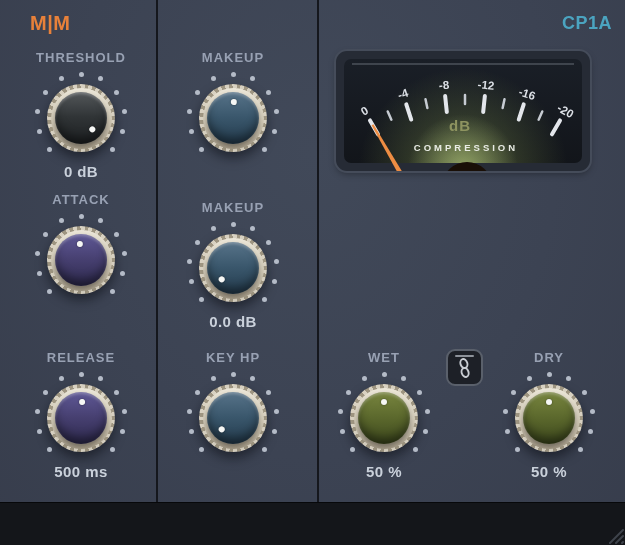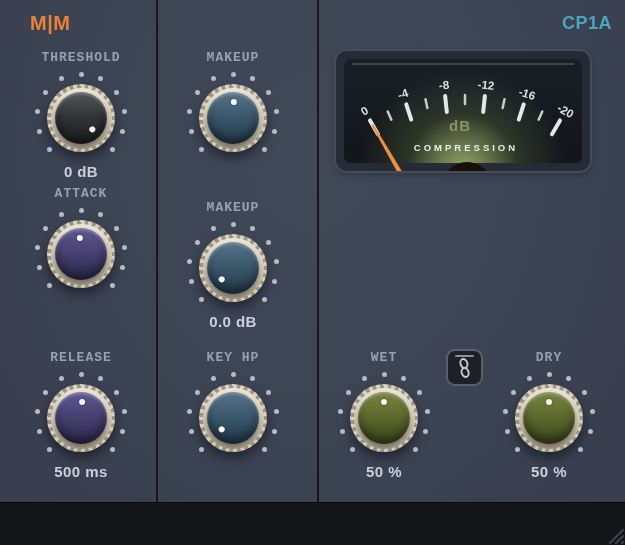--- a/index.html
+++ b/index.html
@@ -7,21 +7,21 @@
        font-family:"Liberation Sans","DejaVu Sans",sans-serif;
        -webkit-font-smoothing:antialiased;}
   #plugin{position:absolute;inset:0;background:radial-gradient(ellipse at 50% 28%,#414959 0%,#3c4353 55%,#373d4c 100%);}
   
   .logo{position:absolute;left:30px;top:12px;font-size:20px;font-weight:bold;color:#e8813a;letter-spacing:.5px;}
   .product{position:absolute;right:13px;top:13px;font-size:18px;font-weight:bold;color:#4ba4c0;letter-spacing:.5px;}
   
   .vdiv{position:absolute;top:0;width:2px;height:502px;background:#15171d;}
   
   .knob-block{position:absolute;width:150px;text-align:center;}
-  .knob-label{font-size:13px;font-weight:bold;letter-spacing:1px;color:#98a1b3;line-height:16px;font-family:Liberation Mono, monospace;}
+  .knob-label{font-size:13px;font-weight:bold;letter-spacing:1px;color:#98a1b3;line-height:16px;}
   .knob-stage{position:relative;width:100px;height:100px;margin:2px auto 0;}
   .kdot{position:absolute;width:5px;height:5px;border-radius:50%;background:#b4bbc7;}
   .knob-rim{position:absolute;left:16px;top:16px;width:68px;height:68px;border-radius:50%;
             background:repeating-conic-gradient(#d8d1c1 0deg 6.6deg,#9e9581 6.6deg 13.3deg);
             box-shadow:0 6px 11px rgba(8,10,16,.5);}
   .knob-rim::before{content:"";position:absolute;inset:3.5px;border-radius:50%;
             background:linear-gradient(180deg,#ece7d9 0%,#cfc7b4 55%,#a89e8a 100%);}
   .knob-cap{position:absolute;left:24px;top:24px;width:52px;height:52px;border-radius:50%;
             box-shadow:0 3px 5px rgba(0,0,0,.35),inset 0 2px 3px rgba(255,255,255,.28),inset 0 -6px 10px rgba(0,0,0,.42);}
   .cap-charcoal{background:linear-gradient(180deg,#53575a 0%,#303436 48%,#1d2022 100%);}
@@ -71,21 +71,21 @@
         <span class="kdot" style="left: 27.5244px; top: 8.29571px;"></span>
         <span class="kdot" style="left: 47.5px; top: 3.5px;"></span>
         <span class="kdot" style="left: 67.4756px; top: 8.29571px;"></span>
         <span class="kdot" style="left: 83.0967px; top: 21.6374px;"></span>
         <span class="kdot" style="left: 90.9583px; top: 40.6169px;"></span>
         <span class="kdot" style="left: 89.3465px; top: 61.0967px;"></span>
         <span class="kdot" style="left: 78.6127px; top: 78.6127px;"></span>
       </div>
     <div class="knob-value">0 dB</div>
   </div>
-  <div class="knob-block" style="left:6px;top:186px">
+  <div class="knob-block" style="left:6px;top:192px">
     <div class="knob-label">ATTACK</div>
     <div class="knob-stage">
       <div class="knob-rim"></div>
       <div class="knob-cap cap-purple">
         <div class="knob-ind-rot" style="transform: rotate(-4deg);">
             <div class="knob-ind-dot"></div>
           </div>
       </div>
     <span class="kdot" style="left: 16.3873px; top: 78.6127px;"></span>
         <span class="kdot" style="left: 5.65351px; top: 61.0967px;"></span>

